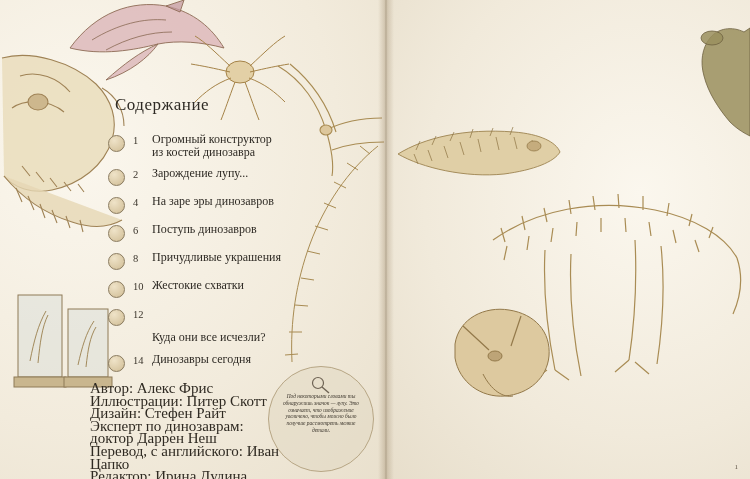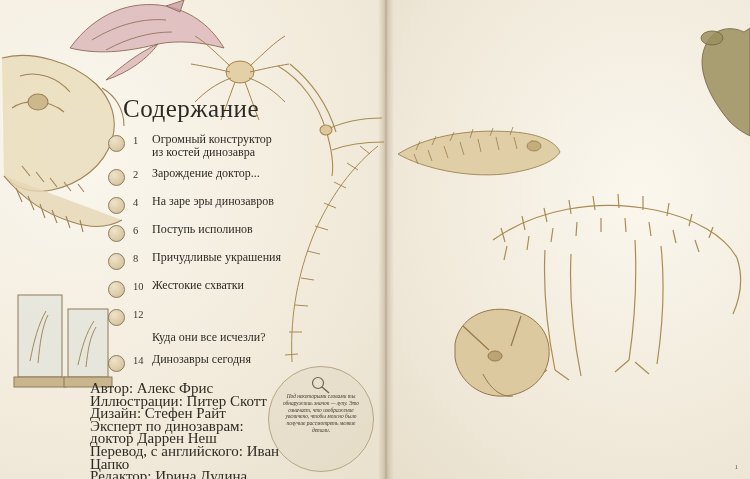--- a/index.html
+++ b/index.html
@@ -45,23 +45,23 @@
     top: 0;
     width: 16px;
     height: 479px;
     background: linear-gradient(to right, rgba(160,140,110,0) 0%, rgba(150,128,96,0.30) 40%, rgba(120,100,70,0.45) 50%, rgba(150,128,96,0.28) 60%, rgba(160,140,110,0) 100%);
     pointer-events: none;
   }
 
   
   .contents-title {
     position: absolute;
-    left: 123px;
+    left: 115px;
     top: 95px;
-    font-size: 25px;
+    font-size: 17px;
     color: #2e2a24;
     letter-spacing: 0.5px;
   }
   .toc {
     position: absolute;
     left: 108px;
     top: 133px;
     width: 250px;
   }
   .toc-item {
@@ -221,31 +221,31 @@
     <div class="toc">
       <div class="toc-item">
         <span class="toc-bullet"></span>
         <span class="toc-num">1</span>
         <span class="toc-label" style="white-space: pre-line;">Огромный конструктор
 из костей динозавра</span>
       </div>
       <div class="toc-item">
         <span class="toc-bullet"></span>
         <span class="toc-num">2</span>
-        <span class="toc-label" style="white-space: pre-line;">Зарождение доктор...</span>
+        <span class="toc-label" style="white-space: pre-line;">Зарождение лупу...</span>
       </div>
       <div class="toc-item">
         <span class="toc-bullet"></span>
         <span class="toc-num">4</span>
         <span class="toc-label" style="white-space: pre-line; text-align: center;">На заре эры динозавров</span>
       </div>
       <div class="toc-item">
         <span class="toc-bullet"></span>
         <span class="toc-num">6</span>
-        <span class="toc-label" style="white-space: pre-line;">Поступь исполинов</span>
+        <span class="toc-label" style="white-space: pre-line;">Поступь динозавров</span>
       </div>
       <div class="toc-item">
         <span class="toc-bullet"></span>
         <span class="toc-num">8</span>
         <span class="toc-label" style="white-space: pre-line;">Причудливые украшения</span>
       </div>
       <div class="toc-item">
         <span class="toc-bullet"></span>
         <span class="toc-num">10</span>
         <span class="toc-label" style="white-space: pre-line;">Жестокие схватки</span>

